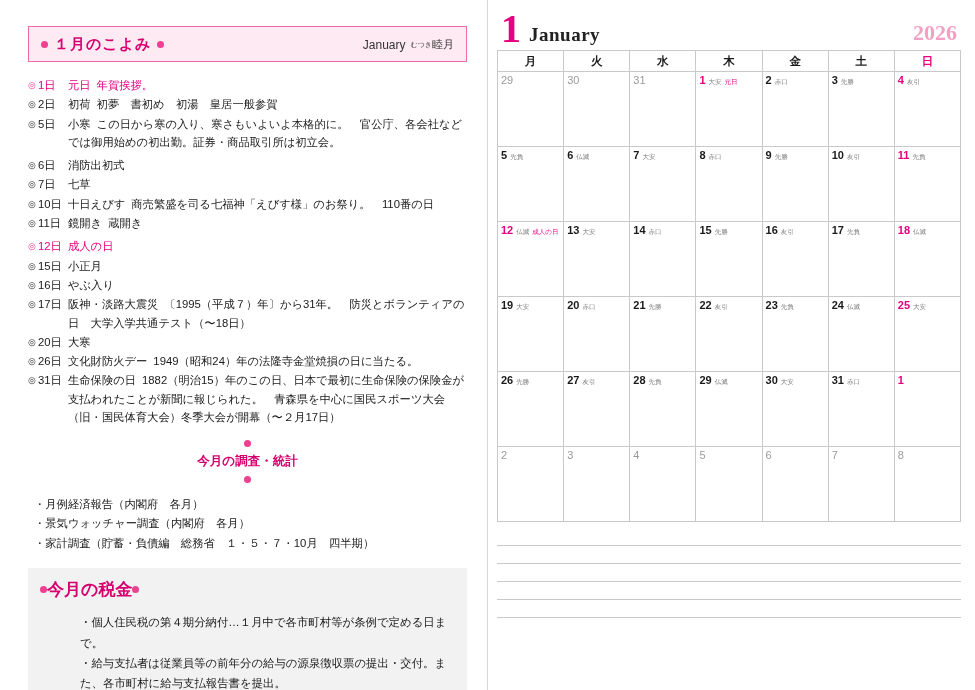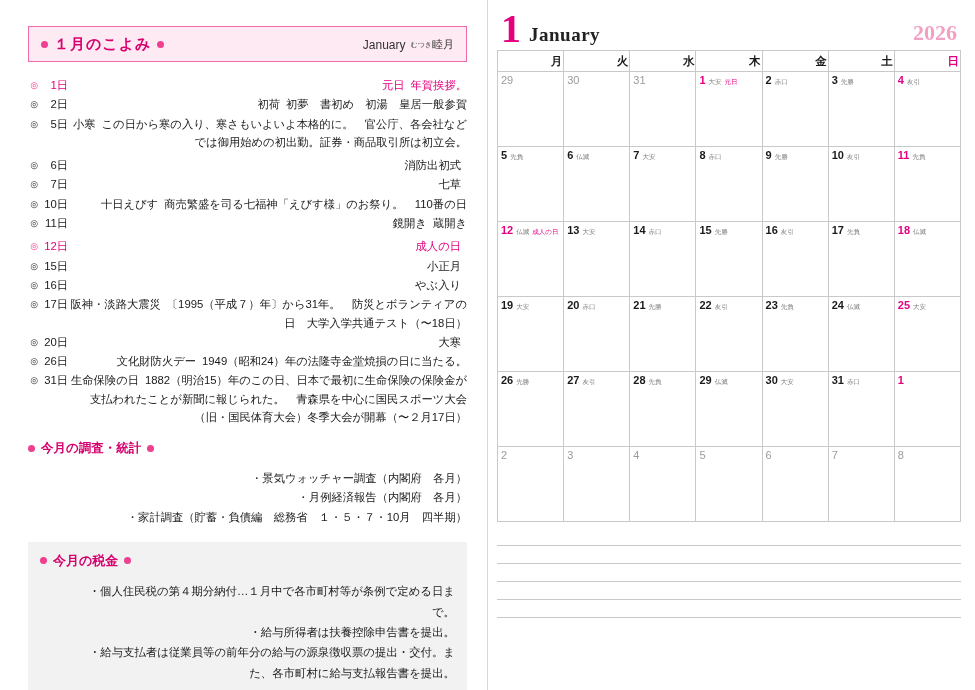--- a/index.html
+++ b/index.html
@@ -4,21 +4,21 @@
 <style>
   html, body { margin:0; padding:0; }
   body {
     width: 975px; height: 690px;
     background: #ffffff;
     font-family: "Liberation Sans", sans-serif;
     color: #1a1a1a;
     overflow: hidden;
     position: relative;
   }
-  .page { position:relative; width:975px; height:684px; display:flex;text-align:right; }
+  .page { position:relative; width:975px; height:684px; display:flex; }
 
   
   .left {
     width: 487px; height: 690px; box-sizing: border-box;
     padding: 26px 20px 10px 28px;
     position: relative;
   }
   .spine {
     position:absolute; left:487px; top:0; width:1px; height:690px;
     background:#d8d8d8;
@@ -53,33 +53,33 @@
   .day-row .mark.pink { color:#ef3f8f; }
   .day-row .dnum { width: 30px; flex:0 0 30px; white-space:nowrap; }
   .day-row .dnum.pink { color:#e5007f; }
   .day-row .dtxt { flex:1; }
   .day-row .dtxt.pink { color:#e5007f; }
   .day-row .dtxt .lead { margin-right: 6px; }
 
   .section-head {
     margin-top: 14px; margin-bottom: 4px;
     font-size: 12.5px; color:#d6006e; font-weight:bold;
-    display:flex; align-items:center; gap:6px;
+    display:flex; align-items:center; gap:6px;flex-direction:column;
   }
   .stat-list { font-size:11.3px; line-height:1.75; padding-left: 6px; }
   .stat-list li { list-style:none; }
 
   .tax-box {
     margin-top: 14px;
     background:#f2f2f2;
     padding: 10px 12px 10px 12px;
   }
   .tax-head {
-    font-size:13px; color:#d6006e; font-weight:bold; margin-bottom:6px;
-    display:flex; align-items:center; gap:6px;
+    font-size:17px; color:#d6006e; font-weight:bold; margin-bottom:6px;
+    display:flex; align-items:center; gap:0;
   }
   .tax-list { font-size:11.4px; line-height:1.78; }
   .tax-list li { list-style:none; }
 
   
   .right {
     width: 488px; height:690px; box-sizing:border-box;
     padding: 10px 14px 6px 10px;
     position:relative;
   }
@@ -206,34 +206,33 @@
         <span class="dtxt"><span class="lead">生命保険の日</span><span>1882（明治15）年のこの日、日本で最初に生命保険の保険金が支払われたことが新聞に報じられた。　青森県を中心に国民スポーツ大会（旧・国民体育大会）冬季大会が開幕（〜２月17日）</span></span>
       </div>
     </div>
 
     <div class="section-head">
       <span class="dot-pink"></span>
       <span>今月の調査・統計</span>
       <span class="dot-pink"></span>
     </div>
     <ul class="stat-list">
+      <li>・月例経済報告（内閣府　各月）</li>
       <li>・景気ウォッチャー調査（内閣府　各月）</li>
-      <li>・月例経済報告（内閣府　各月）</li>
       <li>・家計調査（貯蓄・負債編　総務省　１・５・７・10月　四半期）</li>
     </ul>
 
     <div class="tax-box">
       <div class="tax-head">
         <span class="dot-pink"></span>
         <span>今月の税金</span>
         <span class="dot-pink"></span>
       </div>
       <ul class="tax-list">
         <li>・個人住民税の第４期分納付…１月中で各市町村等が条例で定める日まで。</li>
-        <li>・給与所得者は扶養控除申告書を提出。</li>
         <li>・給与支払者は従業員等の前年分の給与の源泉徴収票の提出・交付。また、各市町村に給与支払報告書を提出。</li>
 
       </ul>
 
     </div>
   </div>
 
   <div class="spine"></div>
 
   <div class="right">

